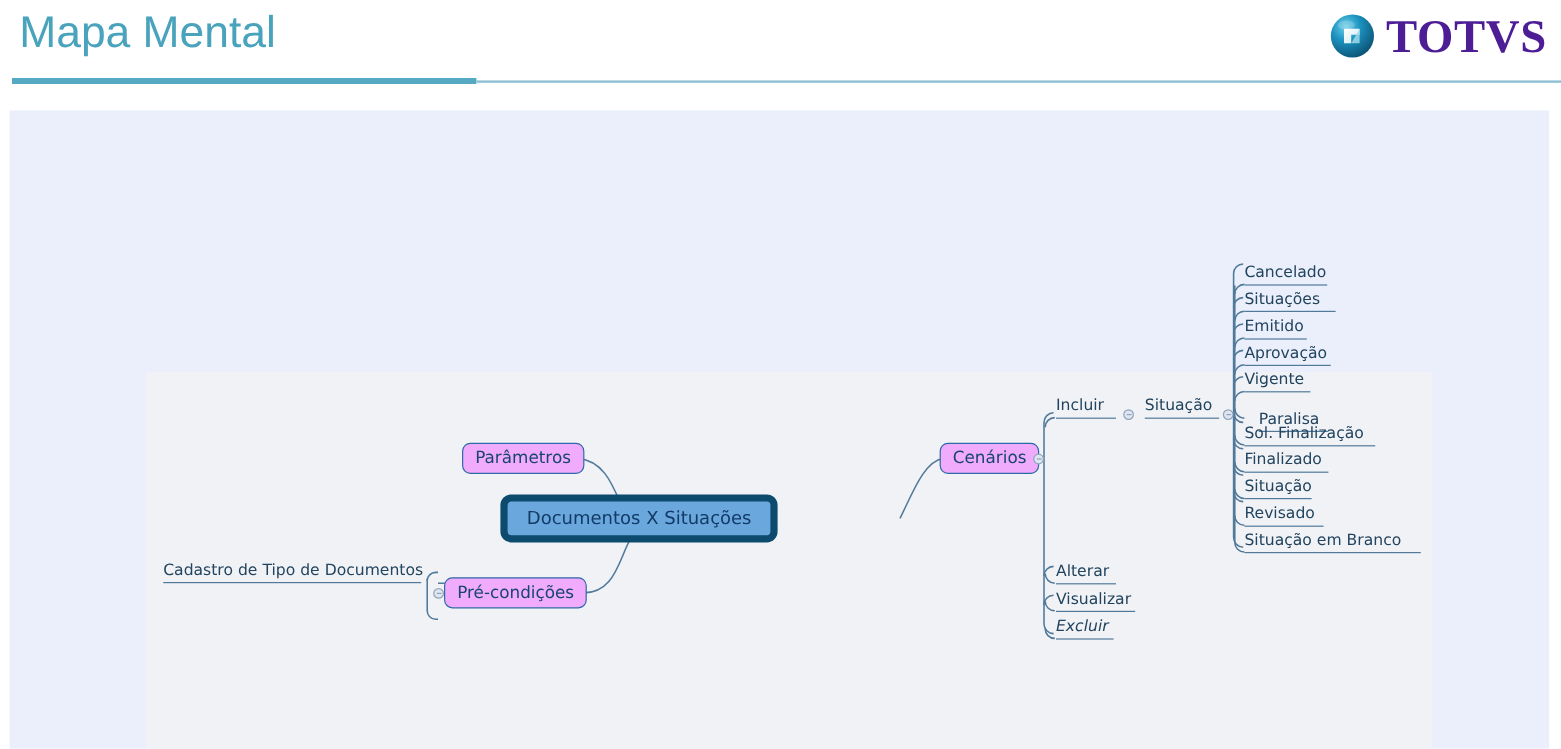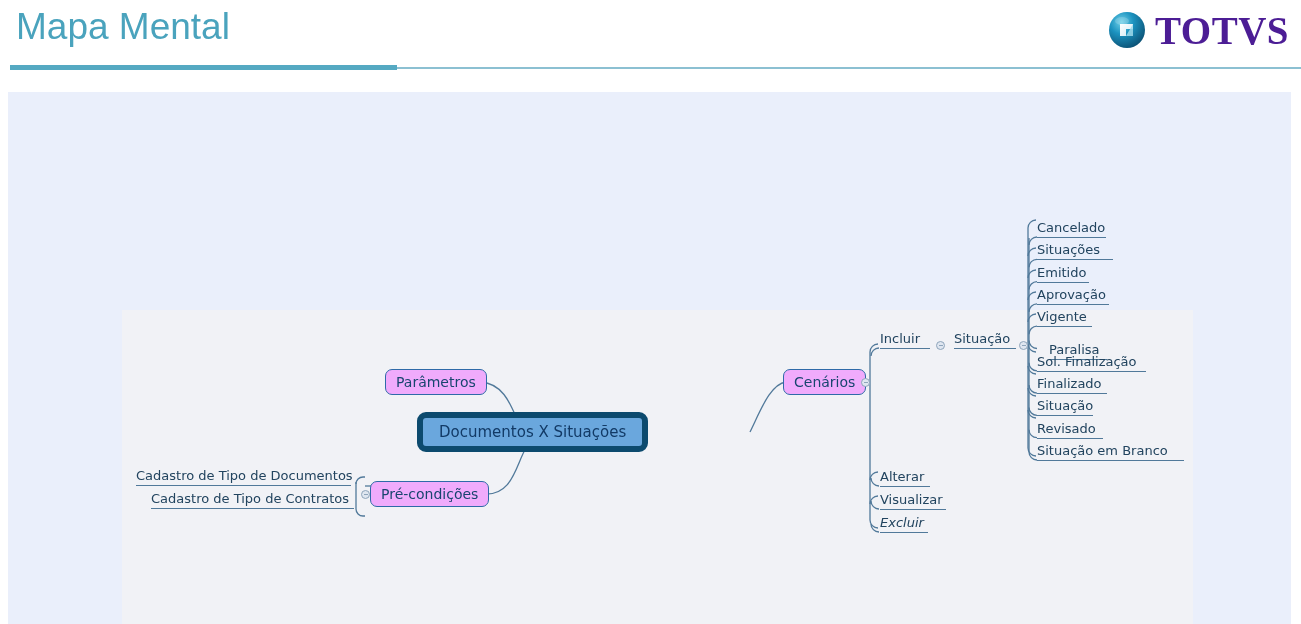--- a/index.html
+++ b/index.html
@@ -275,23 +275,20 @@
   </div>
 
   <div class="node node-branch" style="left:362px; top:389px;">
     <span>Pré-condições</span>
   </div>
   <div class="handle" style="left:353px; top:398px;"></div>
 
   <div class="leaf" style="left:128px; top:376px; width:215px;">
     <span>Cadastro de Tipo de Documentos</span>
   </div>
-  <div class="leaf" style="left:143px; top:399px; width:203px;">
-    <span>Cadastro de Tipo de Contratos</span>
-  </div>
 
   <div class="node node-branch" style="left:775px; top:277px;">
     <span>Cenários</span>
   </div>
   <div class="handle" style="left:853px; top:286px;"></div>
 
   <div class="leaf" style="left:872px; top:239px; width:50px;">
     <span>Incluir</span>
   </div>
   <div class="handle" style="left:928px; top:249px;"></div>

